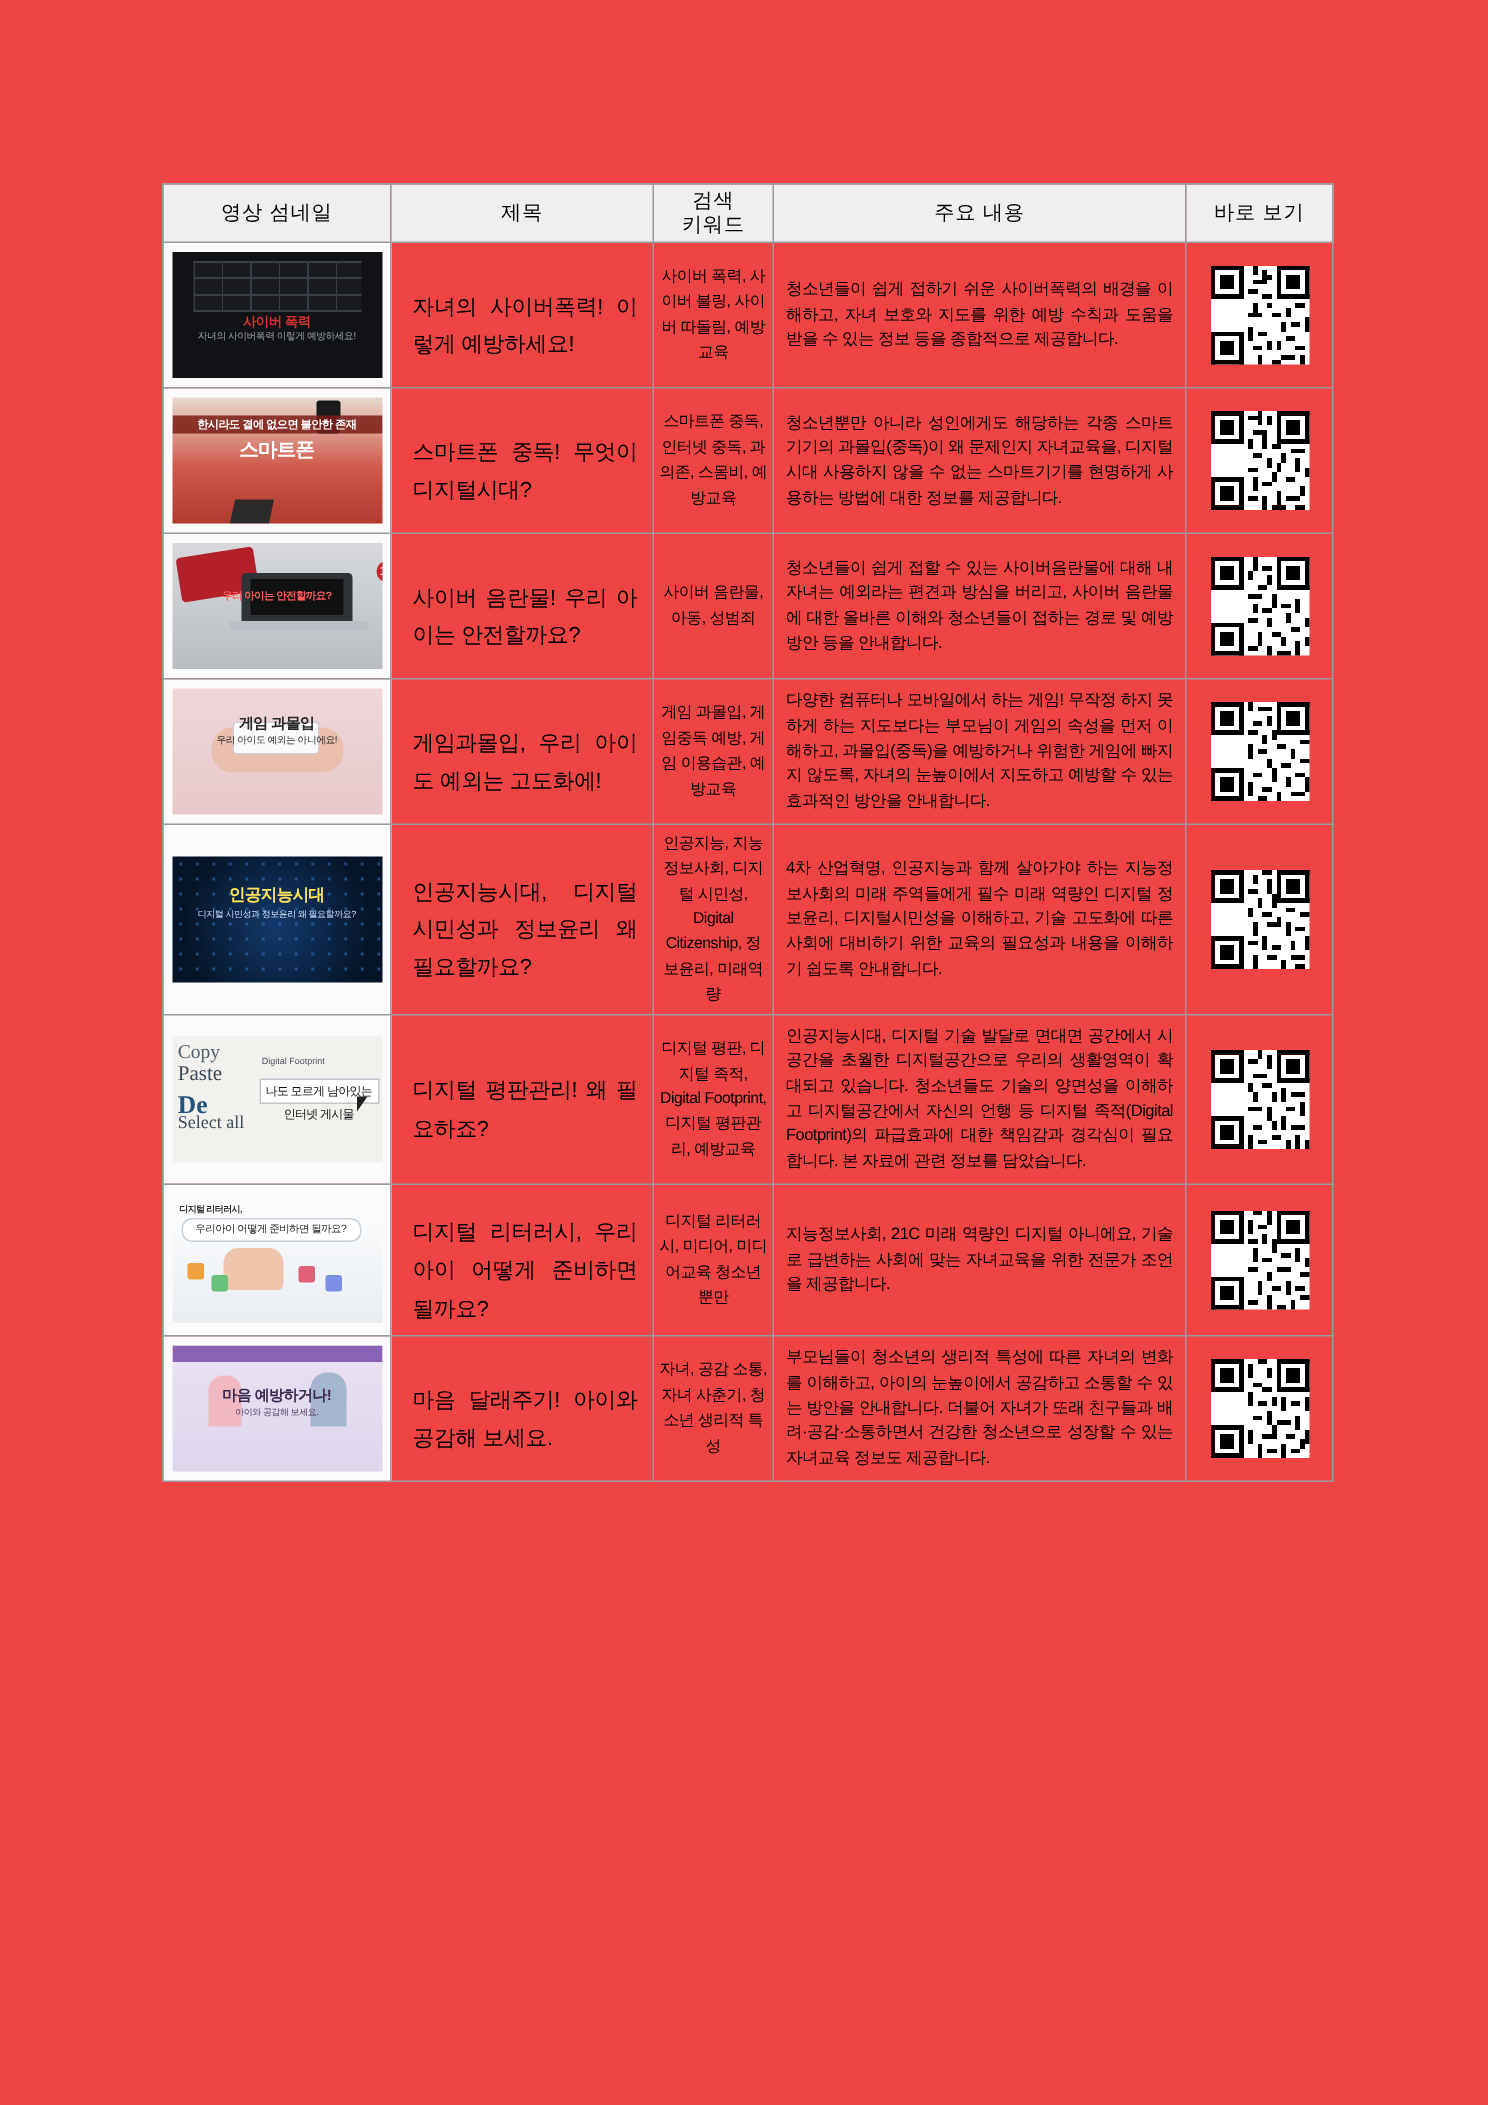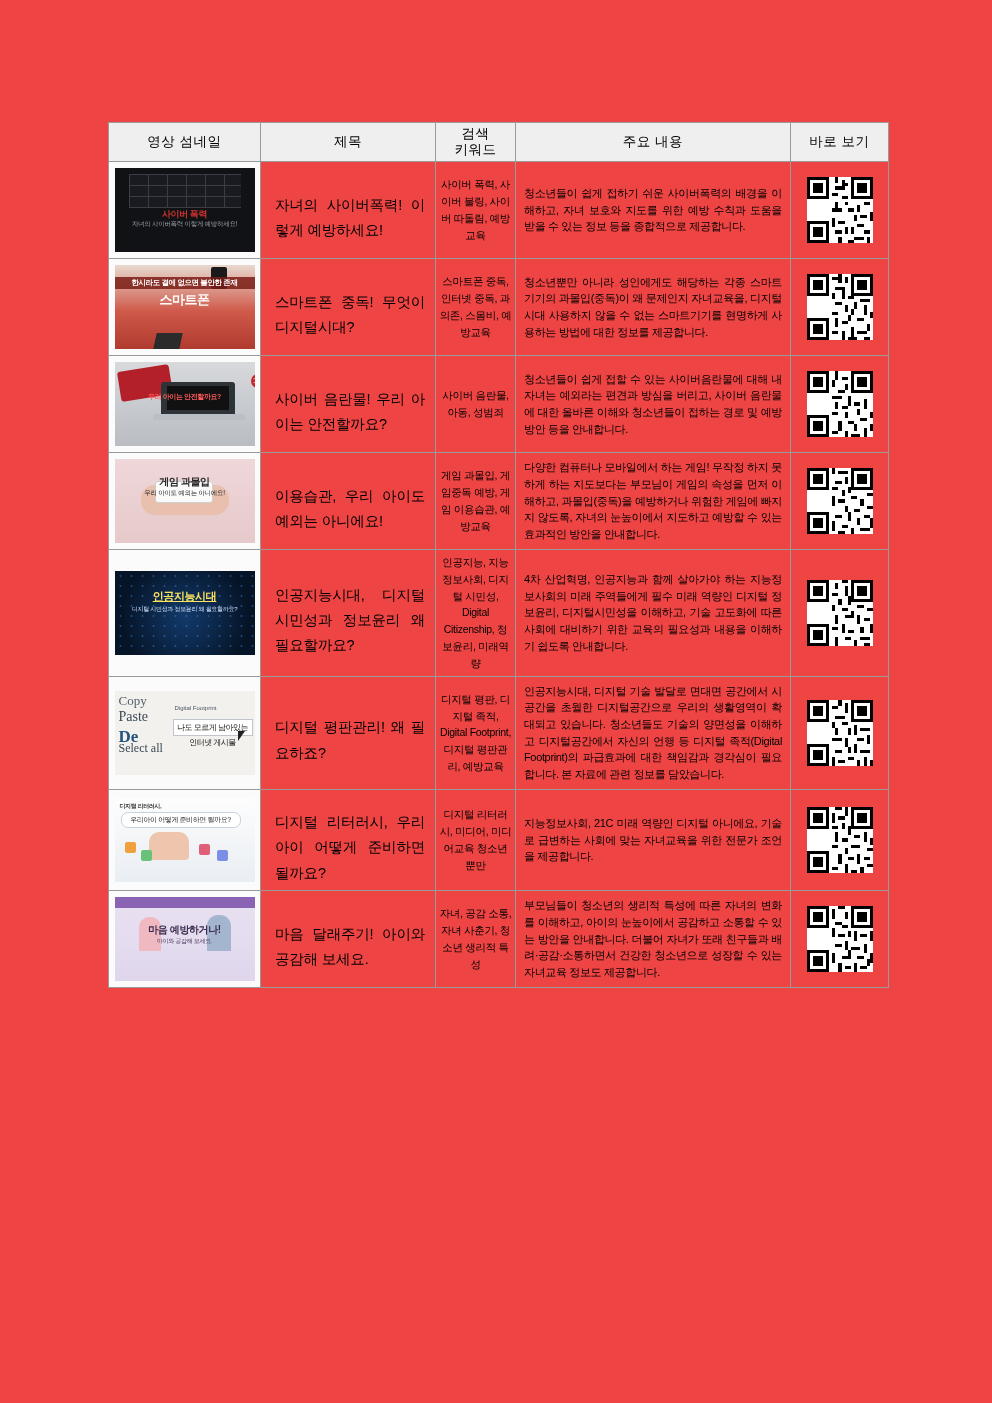--- a/index.html
+++ b/index.html
@@ -138,21 +138,21 @@
   .th4 .tlabel { top: 16px; color:#262626; font-size:10px;}
   .th4 .tsub { top: 30px; color:#262626; font-size:6.5px;}
 
   .th5 { background: radial-gradient(circle at 50% 55%, #123a6b 0%, #061427 75%); }
   .th5 .dots {
     position:absolute; inset:0;
     background-image: radial-gradient(#3e84d6 1px, transparent 1.2px);
     background-size: 11px 10px;
     opacity:.45;
   }
-  .th5 .tlabel { top: 18px; color:#ffe45c; font-size:11px;text-decoration:underline; }
+  .th5 .tlabel { top: 18px; color:#ffe45c; font-size:11px; }
   .th5 .tsub { top: 34px; color:#cfe2ff; font-size:6px;}
 
   .th6 { background: #f2f1ee; }
   .th6 .w1 { position:absolute; left:4px; top:2px; font-size:13px; color:#53606b; font-family:"Liberation Serif", serif;}
   .th6 .w2 { position:absolute; left:4px; top:18px; font-size:14px; color:#3c4a55; font-family:"Liberation Serif", serif;}
   .th6 .w3 { position:absolute; left:4px; top:36px; font-size:17px; font-weight:bold; color:#23527c; font-family:"Liberation Serif", serif;}
   .th6 .w4 { position:absolute; left:4px; top:50px; font-size:12px; color:#3c4a55; font-family:"Liberation Serif", serif;}
   .th6 .ribbon { position:absolute; left:58px; top:28px; width:78px; height:15px; background:#ffffff; border:1px solid #bfc5cb;}
   .th6 .ribbon span { display:block; font-size:8px; text-align:center; line-height:15px; letter-spacing:-0.5px; color:#111;}
   .th6 .small { position:absolute; left:60px; top:14px; font-size:6px; color:#4a5560;}
@@ -396,21 +396,21 @@
 
       <tr>
         <td class="thumb-cell">
           <div class="thumb th4">
             <div class="hand"></div>
             <div class="dev"></div>
             <div class="tlabel">게임 과몰입</div>
             <div class="tsub">우리 아이도 예외는 아니에요!</div>
           </div>
         </td>
-        <td class="title-cell">이용습관, 우리 아이도 예외는 아니에요!</td>
+        <td class="title-cell">게임과몰입, 우리 아이도 예외는 고도화에!</td>
         <td class="kw-cell">게임 과몰입, 게임중독 예방, 게임 이용습관, 예방교육</td>
         <td class="desc-cell">다양한 컴퓨터나 모바일에서 하는 게임! 무작정 하지 못하게 하는 지도보다는 부모님이 게임의 속성을 먼저 이해하고, 과몰입(중독)을 예방하거나 위험한 게임에 빠지지 않도록, 자녀의 눈높이에서 지도하고 예방할 수 있는 효과적인 방안을 안내합니다.</td>
         <td class="qr-cell">
           <svg class="qr" viewBox="0 0 21 21" shape-rendering="crispEdges">
             <rect width="21" height="21" fill="#fff"></rect>
             <g fill="#000">
               <rect x="0" y="0" width="7" height="1"></rect>
                 <rect x="0" y="0" width="1" height="7"></rect>
                 <rect x="6" y="0" width="1" height="7"></rect>
                 <rect x="0" y="6" width="7" height="1"></rect>

